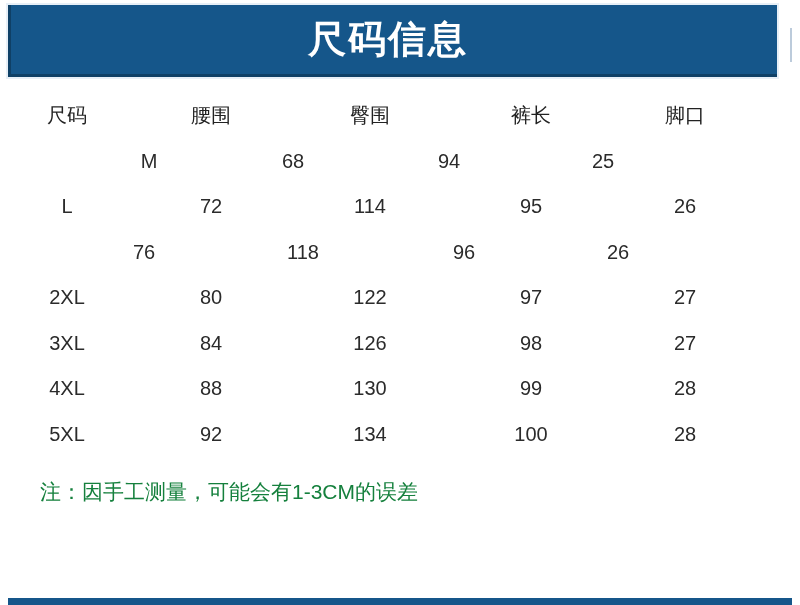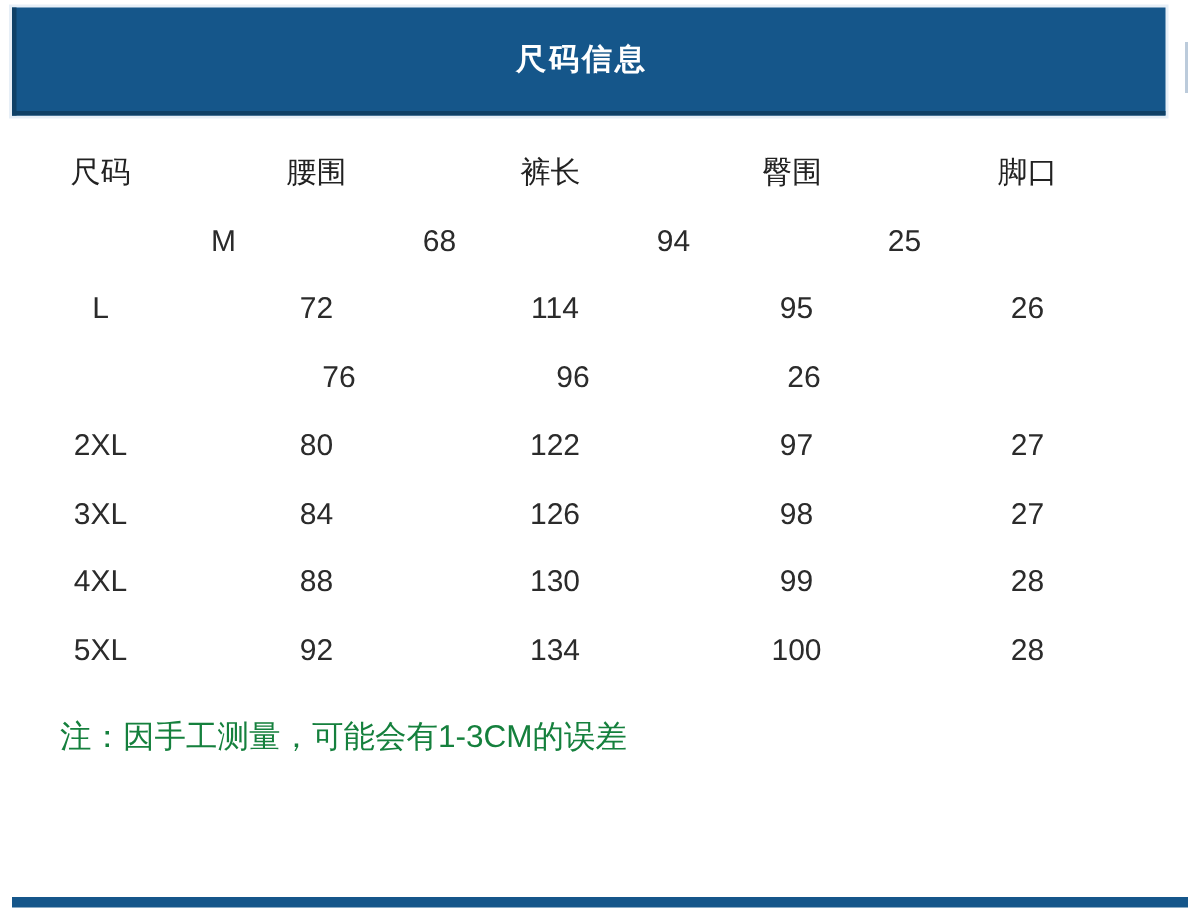--- a/index.html
+++ b/index.html
@@ -25,21 +25,21 @@
     background: #15568a;
     border-left: 3px solid #0f4066;
     border-bottom: 3px solid #0f4066;
     box-shadow: 0 0 0 2px #e7eff7;
     display: flex;
     align-items: center;
     justify-content: center;
   }
   .title-bar .title-text {
     color: #ffffff;
-    font-size: 20px;
+    font-size: 38px;
     font-weight: bold;
     letter-spacing: 2px;
     transform: translateX(-6px);
   }
 
   
   .right-artifact {
     position: absolute;
     left: 790px;
     top: 28px;
@@ -103,39 +103,40 @@
 <div class="title-bar">
   <span class="title-text">尺码信息</span>
 </div>
 
 <div class="right-artifact"></div>
 
 <div class="size-table">
     <div class="t-row header-row">
       <div class="t-cell c0">尺码</div>
       <div class="t-cell c1">腰围</div>
+      <div class="t-cell c2">臀围</div>
       <div class="t-cell c3">裤长</div>
-      <div class="t-cell c2">臀围</div>
       <div class="t-cell c4">脚口</div>
     </div>
     <div class="t-row">
       <div class="t-cell c0">M</div>
       <div class="t-cell c1">68</div>
       <div class="t-cell c3">94</div>
       <div class="t-cell c4">25</div>
     </div>
     <div class="t-row">
       <div class="t-cell c0">L</div>
       <div class="t-cell c1">72</div>
       <div class="t-cell c2">114</div>
       <div class="t-cell c3">95</div>
       <div class="t-cell c4">26</div>
     </div>
     <div class="t-row">
       <div class="t-cell c1">76</div>
+      <div class="t-cell c2">118</div>
       <div class="t-cell c3">96</div>
       <div class="t-cell c4">26</div>
     </div>
     <div class="t-row">
       <div class="t-cell c0">2XL</div>
       <div class="t-cell c1">80</div>
       <div class="t-cell c2">122</div>
       <div class="t-cell c3">97</div>
       <div class="t-cell c4">27</div>
     </div>

